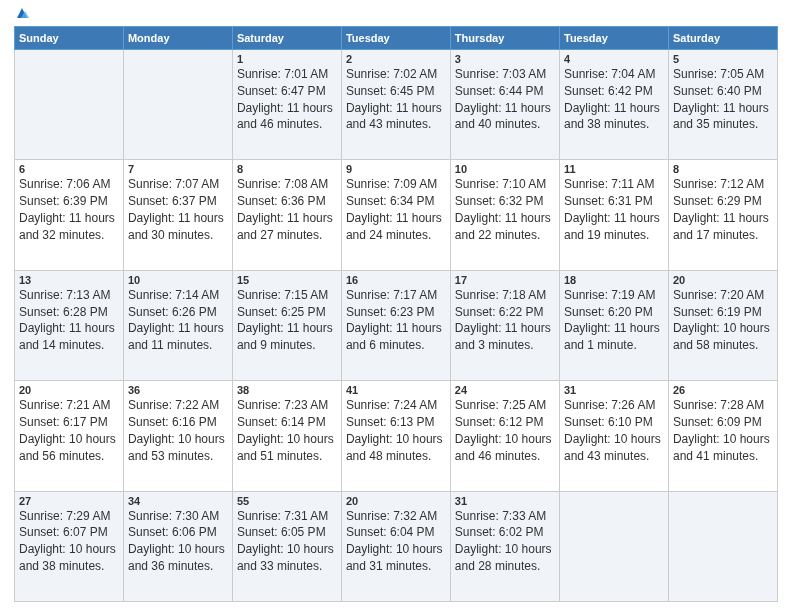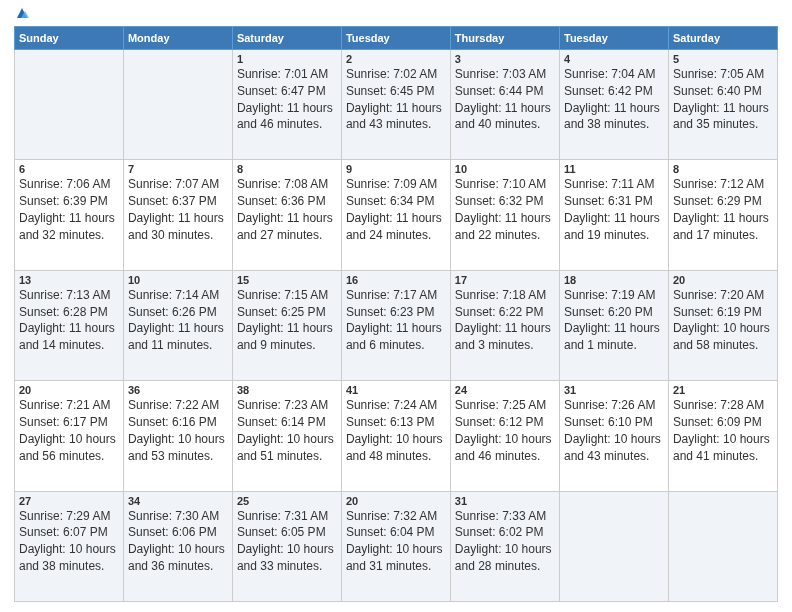--- a/index.html
+++ b/index.html
@@ -240,35 +240,35 @@
           </td>
           <td>
             <span class="day-number">24</span>
             <div class="day-info">Sunrise: 7:25 AM<br>Sunset: 6:12 PM<br>Daylight: 10 hours and 46 minutes.</div>
           </td>
           <td>
             <span class="day-number">31</span>
             <div class="day-info">Sunrise: 7:26 AM<br>Sunset: 6:10 PM<br>Daylight: 10 hours and 43 minutes.</div>
           </td>
           <td>
-            <span class="day-number">21</span>
+            <span class="day-number">26</span>
             <div class="day-info">Sunrise: 7:28 AM<br>Sunset: 6:09 PM<br>Daylight: 10 hours and 41 minutes.</div>
           </td>
         </tr>
         <tr>
           <td>
             <span class="day-number">27</span>
             <div class="day-info">Sunrise: 7:29 AM<br>Sunset: 6:07 PM<br>Daylight: 10 hours and 38 minutes.</div>
           </td>
           <td>
             <span class="day-number">34</span>
             <div class="day-info">Sunrise: 7:30 AM<br>Sunset: 6:06 PM<br>Daylight: 10 hours and 36 minutes.</div>
           </td>
           <td>
-            <span class="day-number">25</span>
+            <span class="day-number">55</span>
             <div class="day-info">Sunrise: 7:31 AM<br>Sunset: 6:05 PM<br>Daylight: 10 hours and 33 minutes.</div>
           </td>
           <td>
             <span class="day-number">20</span>
             <div class="day-info">Sunrise: 7:32 AM<br>Sunset: 6:04 PM<br>Daylight: 10 hours and 31 minutes.</div>
           </td>
           <td>
             <span class="day-number">31</span>
             <div class="day-info">Sunrise: 7:33 AM<br>Sunset: 6:02 PM<br>Daylight: 10 hours and 28 minutes.</div>
           </td>

